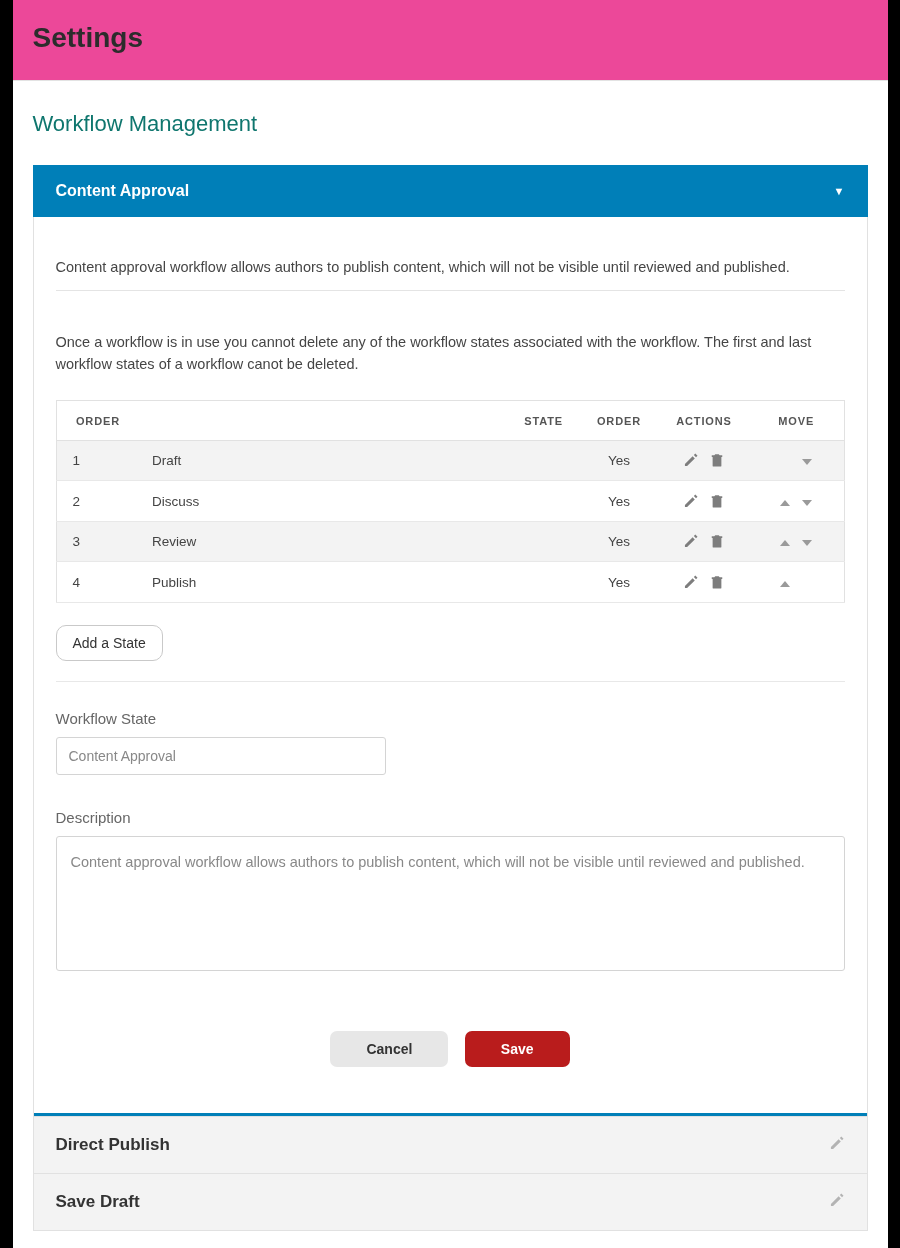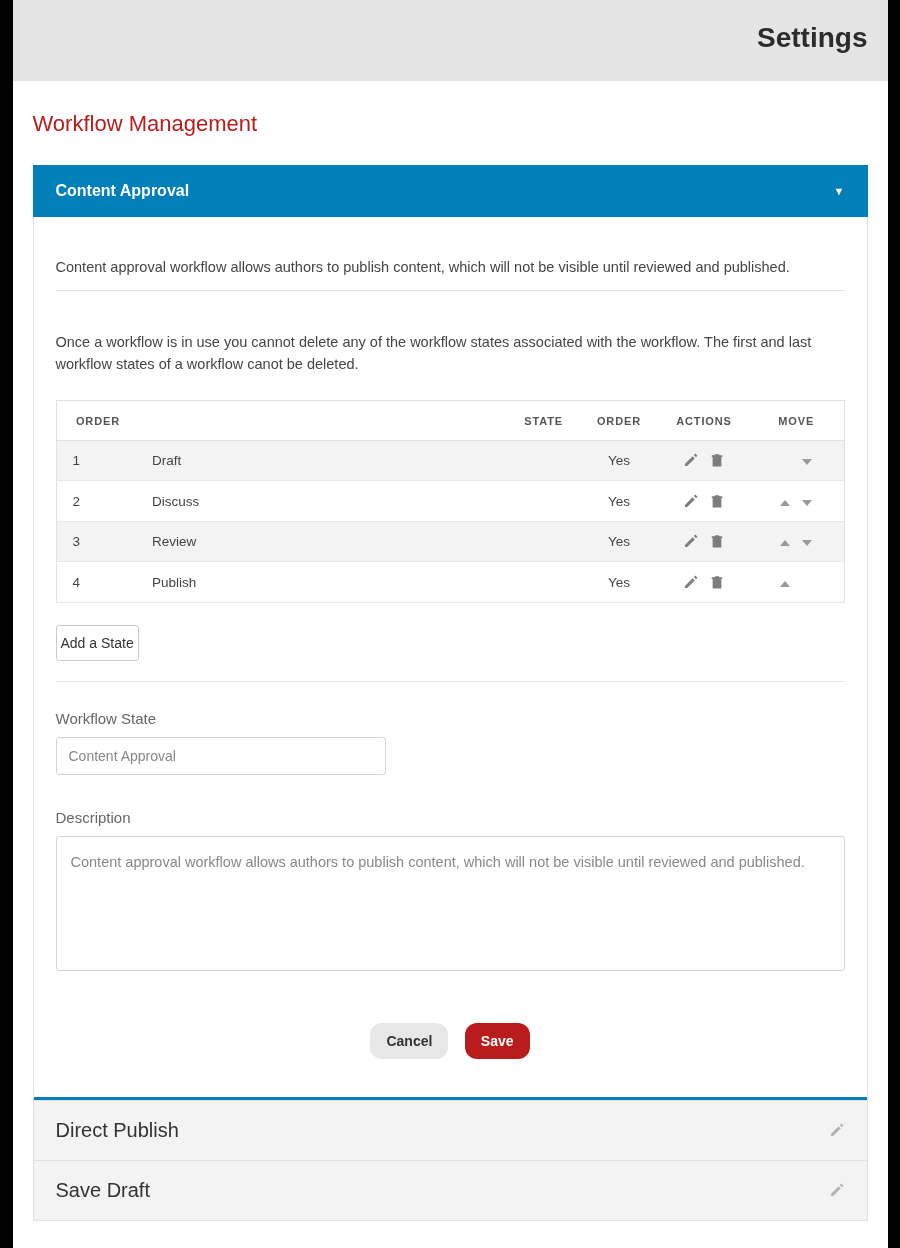--- a/index.html
+++ b/index.html
@@ -9,39 +9,38 @@
     background: #000;
     color: #333;
     width: 900px;
   }
   .app-frame {
     background: #fff;
     margin: 0 auto;
     width: 875px;
   }
   .settings-header {
-    background: #e5e5e5;
+    background: #ec4899;
     padding: 22px 20px 26px 20px;
     border-bottom: 1px solid #e3e3e3;
-    text-align: right;
   }
   .settings-header h1 {
     margin: 0;
     font-size: 28px;
     font-weight: 700;
     color: #2c2c2c;
   }
   .content-area {
     padding: 30px 0 40px 0;
     background: #fff;
   }
   .section-title {
     font-size: 22px;
     font-weight: 400;
-    color: #b91c1c;
+    color: #0f766e;
     margin: 0 20px 28px 20px;
   }
   .accordion {
     margin: 0 20px;
   }
   .accordion-header {
     display: flex;
     align-items: center;
     justify-content: space-between;
     padding: 16px 22px;
@@ -134,24 +133,24 @@
     border-left:5px solid transparent;
     border-right:5px solid transparent;
     margin: 0 6px;
     cursor:pointer;
   }
   .move-up { border-bottom:6px solid #9a9a9a; }
   .move-down { border-top:6px solid #9a9a9a; }
   .move-placeholder { display:inline-block; width:22px; }
   .add-state-btn {
     margin-top: 22px;
-    padding: 9px 4px;
+    padding: 9px 16px;
     background: #fff;
     border: 1px solid #c9c9c9;
-    border-radius: 3px;
+    border-radius: 10px;
     font-size: 14px;
     color: #333;
     cursor: pointer;
   }
   .form-label {
     font-size: 15px;
     color: #666;
     margin: 0 0 10px 0;
   }
   .text-input {
@@ -173,46 +172,46 @@
     height: 135px;
     resize: none;
     font-family: inherit;
   }
   .button-row {
     text-align: center;
     margin-top: 40px;
   }
   .btn {
     display:inline-block;
-    padding: 10px 16px;
-    border-radius: 12px;
+    padding: 10px 36px;
+    border-radius: 7px;
     font-size: 14px;
     font-weight: 600;
     border: none;
     cursor: pointer;
-    margin: 8px 6px;
+    margin: 16px 6px;
   }
   .btn-cancel { background: #e7e7e7; color: #333; }
   .btn-save   { background: #b91c1c; color: #fff; }
   .bottom-accent {
     height: 3px;
     background: #007fb8;
     margin: 30px -22px -28px -22px;
   }
   .closed-row {
     display:flex;
     align-items:center;
     justify-content:space-between;
     padding: 18px 22px;
     border: 1px solid #e1e1e1;
     border-top: none;
     background: #f3f3f3;
-    font-weight: 400;
+    font-weight: 700;
     color: #333;
-    font-size: 20px;
+    font-size: 17px;
   }
   .pencil-grey { color: #b3b3b3; }
   svg.pencil { width:15px; height:15px; }
   svg.trash  { width:14px; height:15px; }
 </style>
 </head>
 <body>
 
 <div class="app-frame">
 

